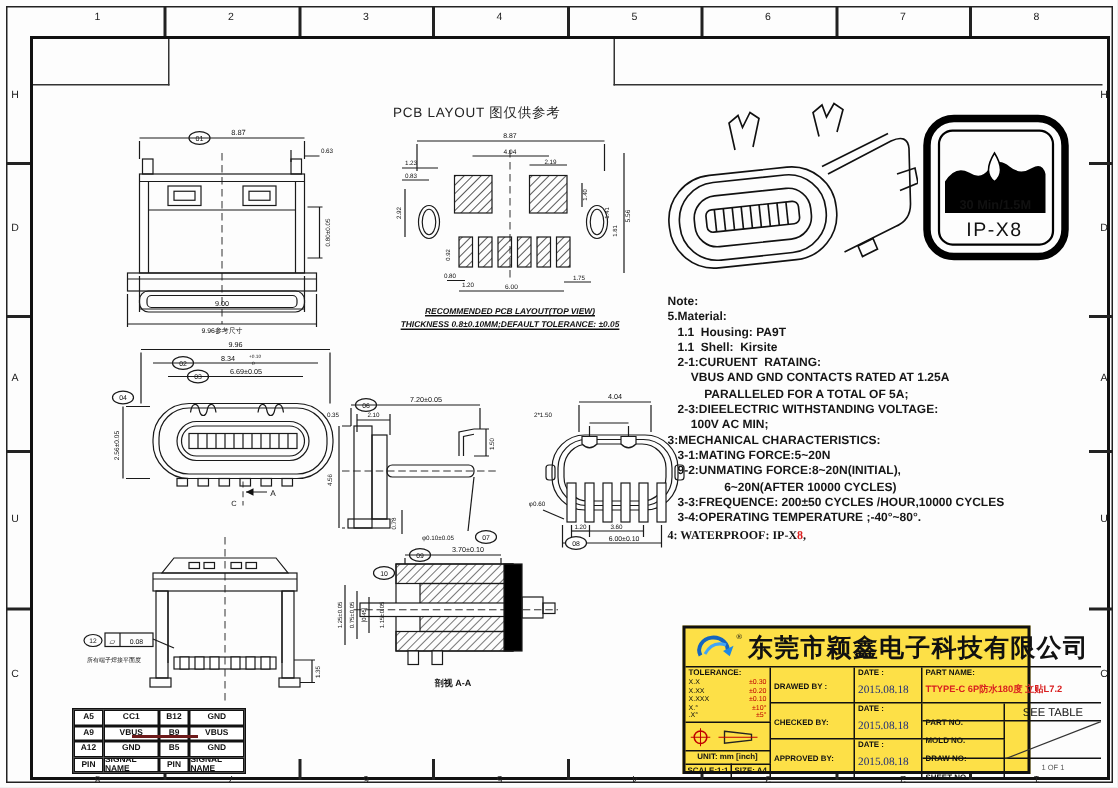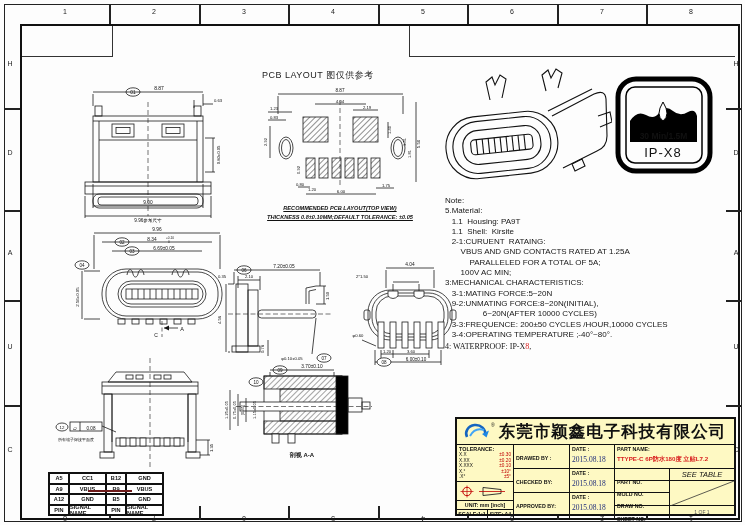--- a/index.html
+++ b/index.html
@@ -2,21 +2,21 @@
 <html><head>
 <meta charset="utf-8">
 <style>
   html,body{margin:0;padding:0;background:#e8e8e8;}
   #sheet{position:relative;width:745px;height:525px;background:#fdfdfd;font-family:"Liberation Sans",sans-serif;color:#111;overflow:hidden;}
   .abs{position:absolute;}
   .zone{position:absolute;font-size:7px;color:#222;width:12px;text-align:center;}
   .zone.rot{transform:rotate(180deg);}
   .tickv{position:absolute;width:1.5px;background:#222;}
   .tickh{position:absolute;height:1.5px;background:#222;}
-  .noteline{white-space:pre;}
+  .noteline{white-space:pre;font-weight:bold;}
   svg text{font-family:"Liberation Sans",sans-serif;fill:#111;stroke:none;}
   .tb-label{font-size:5.3px;font-weight:bold;color:#111;}
   .cellb{position:absolute;box-sizing:border-box;}
   .pin-cell{box-sizing:border-box;border:1px solid #111;font-size:5.6px;font-weight:bold;display:flex;align-items:center;justify-content:center;overflow:hidden;}
 </style>
 </head>
 <body>
 
 <div id="sheet">
 
@@ -212,20 +212,21 @@
   </svg>
 
   <div class="abs" style="left:445px;top:196px;width:292px;font-size:8px;line-height:10.3px;color:#161616;">
     <div class="noteline">Note:</div>
     <div class="noteline">5.Material:</div>
     <div class="noteline">   1.1  Housing: PA9T</div>
     <div class="noteline">   1.1  Shell:  Kirsite</div>
     <div class="noteline">   2-1:CURUENT  RATAING:</div>
     <div class="noteline">       VBUS AND GND CONTACTS RATED AT 1.25A</div>
     <div class="noteline">           PARALLELED FOR A TOTAL OF 5A;</div>
+    <div class="noteline">   2-3:DIEELECTRIC WITHSTANDING VOLTAGE:</div>
     <div class="noteline">       100V AC MIN;</div>
     <div class="noteline">3:MECHANICAL CHARACTERISTICS:</div>
     <div class="noteline">   3-1:MATING FORCE:5~20N</div>
     <div class="noteline">   9-2:UNMATING FORCE:8~20N(INITIAL),</div>
     <div class="noteline">                 6~20N(AFTER 10000 CYCLES)</div>
     <div class="noteline">   3-3:FREQUENCE: 200±50 CYCLES /HOUR,10000 CYCLES</div>
     <div class="noteline">   3-4:OPERATING TEMPERATURE ;-40°~80°.</div>
     <div class="noteline" style="margin-top:2px;font-family:'Liberation Serif',serif;"><span>4: WATERPROOF: IP-X</span><span style="color:#d92020;">8</span><span>,</span></div>
   </div>
 
@@ -449,21 +450,21 @@
     <div class="pin-cell">GND</div>
     <div class="pin-cell">B5</div>
     <div class="pin-cell">GND</div>
     <div class="pin-cell">PIN</div>
     <div class="pin-cell">SIGNAL NAME</div>
     <div class="pin-cell">PIN</div>
     <div class="pin-cell">SIGNAL NAME</div>
   </div>
   <div class="abs" style="left:88px;top:490px;width:44px;height:2px;background:#6d1a1a;"></div>
 
-  <div class="abs" style="left:455px;top:417px;width:281px;height:99px;border:2px solid #111;box-sizing:border-box;background:#fef9c3;">
+  <div class="abs" style="left:455px;top:417px;width:232px;height:99px;border:2px solid #111;box-sizing:border-box;background:#fde047;">
 
     <div class="cellb" style="left:0;top:0;width:277px;height:26px;border-bottom:1.5px solid #111;display:flex;align-items:center;">
       <svg width="30" height="24" viewBox="0 0 30 24" style="margin-left:4px;flex:none;">
         <path d="M6,17 A9.5,8.5 0 1 1 24,15" fill="none" stroke="#1565c0" stroke-width="2.6"></path>
         <path d="M9,16 Q14,7 23,10" fill="none" stroke="#42a5f5" stroke-width="2"></path>
         <path d="M21,14 l7,-3.5 l-2.5,7 z" fill="#1e88e5"></path>
       </svg>
       <span style="font-size:5px;align-self:flex-start;margin-top:3px;">®</span>
       <span style="font-size:16.5px;font-weight:bold;letter-spacing:1px;margin-left:4px;white-space:nowrap;">东莞市颖鑫电子科技有限公司</span>
     </div>
@@ -525,21 +526,21 @@
       <div class="tb-label">DATE :</div>
       <div style="font-size:7.5px;font-family:'Liberation Serif',serif;color:#1f2d7a;margin-top:3px;">2015.08.18</div>
     </div>
 
     <div class="cellb" style="left:158px;top:26px;width:119px;height:24px;border-bottom:1px solid #111;padding:1px 2px;">
       <div class="tb-label">PART NAME:</div>
       <div style="font-size:6.2px;font-weight:bold;color:#d92020;margin-top:3px;white-space:nowrap;">TTYPE-C 6P防水180度 立贴L7.2</div>
     </div>
     <div class="cellb" style="left:158px;top:50px;width:55px;height:12px;border-bottom:1px solid #111;border-right:1px solid #111;padding:1px 2px;"><span class="tb-label">PART NO.</span></div>
     <div class="cellb" style="left:213px;top:50px;width:64px;height:12px;border-bottom:1px solid #111;display:flex;align-items:center;justify-content:center;">
-        <span style="font-size:7.5px;font-style:italic;">SEE TABLE</span>
+        <span style="font-size:7.5px;">SEE TABLE</span>
       </div>
     <div class="cellb" style="left:158px;top:62px;width:55px;height:12px;border-bottom:1px solid #111;border-right:1px solid #111;padding:1px 2px;"><span class="tb-label">MOLD NO.</span></div>
     <div class="cellb" style="left:213px;top:62px;width:64px;height:25px;border-bottom:1px solid #111;">
       <svg width="64" height="25" viewBox="0 0 64 25">
           <line x1="0" y1="25" x2="64" y2="0" stroke="#333" stroke-width="0.8"></line>
         </svg>
     </div>
     <div class="cellb" style="left:158px;top:74px;width:55px;height:13px;border-bottom:1px solid #111;border-right:1px solid #111;padding:1px 2px;"><span class="tb-label">DRAW NO:</span></div>
     <div class="cellb" style="left:158px;top:87px;width:55px;height:12px;border-right:1px solid #111;padding:1px 2px;"><span class="tb-label">SHEET NO.</span></div>
     <div class="cellb" style="left:213px;top:87px;width:64px;height:12px;display:flex;align-items:center;justify-content:center;">

